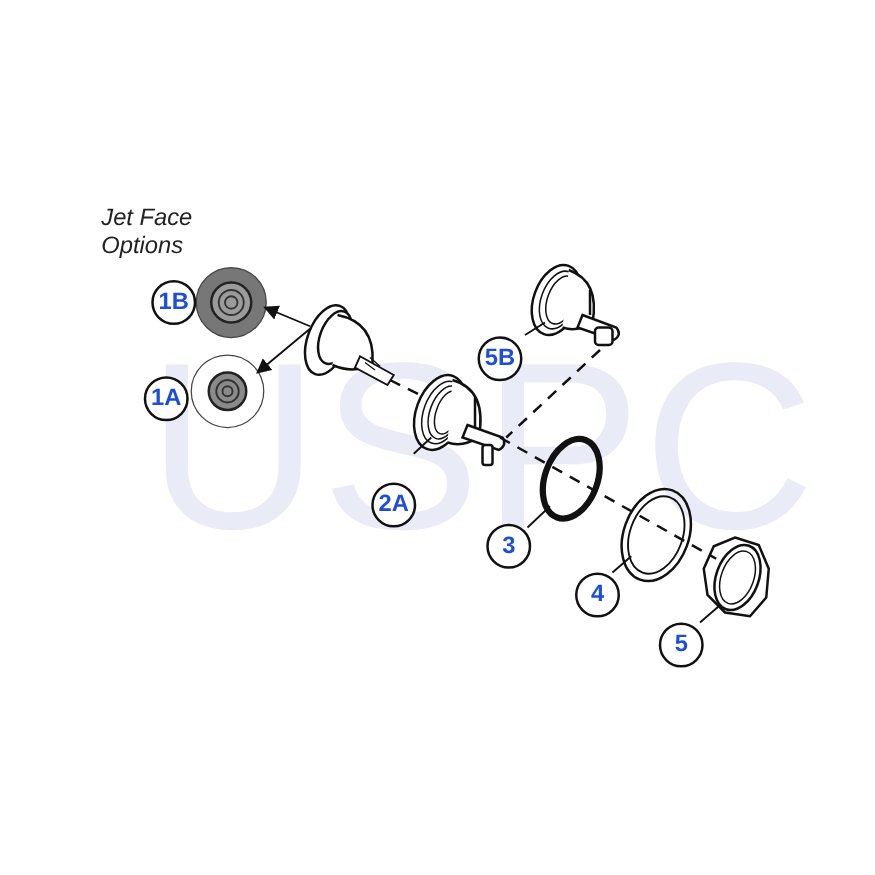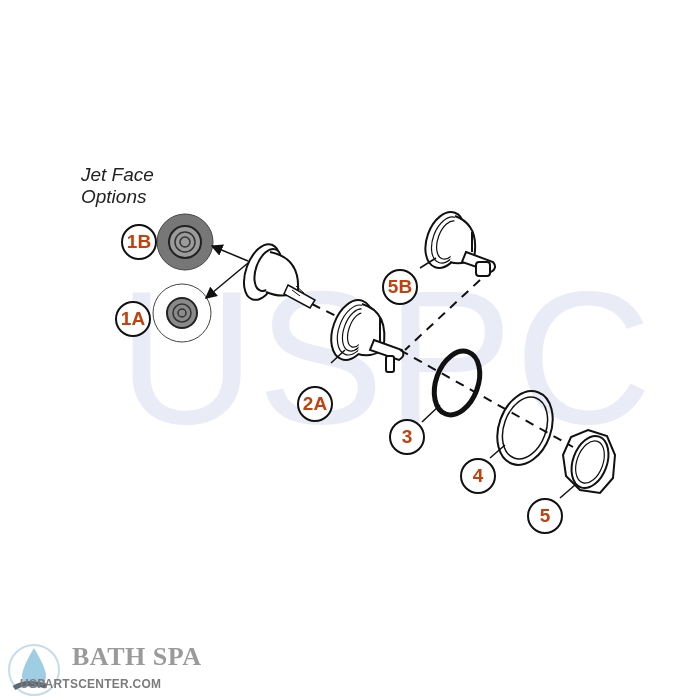--- a/index.html
+++ b/index.html
@@ -15,21 +15,21 @@
     }
     .title span { display: block; }
     .watermark {
       position: absolute; left: 118px; top: 262px; font-family: "Liberation Sans", sans-serif;
       font-size: 190px; letter-spacing: 2px; color: #e9ecf7; font-weight: 400; line-height: 190px;
       pointer-events: none;
     }
     .callout {
       position: absolute; width: 36px; height: 36px; border: 2px solid #111; border-radius: 50%;
       background: #fff; display: flex; align-items: center; justify-content: center;
-      font-family: "Liberation Sans", sans-serif; font-weight: 700; font-size: 19px; color: #c2410c;
+      font-family: "Liberation Sans", sans-serif; font-weight: 700; font-size: 19px; color: #1d4ed8;
       box-sizing: border-box;
     }
     .logo { position: absolute; left: 6px; top: 640px; width: 240px; height: 56px; }
     .logo-brand {
       position: absolute; left: 66px; top: 2px; font-family: "Liberation Serif", serif; font-size: 26px;
       font-weight: 700; color: #9a9a9a; letter-spacing: 0.5px;
     }
     .logo-site {
       position: absolute; left: 14px; top: 36px; font-family: "Liberation Sans", sans-serif; font-size: 13px;
       font-weight: 700; color: #7b7b7b; letter-spacing: 0.3px; transform: scaleX(0.92); transform-origin: left;
@@ -133,23 +133,14 @@
   </svg>
 
   <div class="callout" style="left:121px;top:224px;">1B</div>
   <div class="callout" style="left:115px;top:301px;">1A</div>
   <div class="callout" style="left:382px;top:269px;">5B</div>
   <div class="callout" style="left:297px;top:386px;">2A</div>
   <div class="callout" style="left:389px;top:419px;">3</div>
   <div class="callout" style="left:460px;top:458px;">4</div>
   <div class="callout" style="left:527px;top:498px;">5</div>
 
-  <div class="logo">
-    <svg class="logo-drop" width="60" height="56">
-      <circle cx="28" cy="30" r="25" fill="none" stroke="#c6dde8" stroke-width="2"></circle>
-      <path d="M28 8 Q40 28 40 36 A12 12 0 0 1 16 36 Q16 28 28 8 Z" fill="#9fcde3"></path>
-      <path d="M8 48 Q20 40 40 46" stroke="#5b6a74" stroke-width="5" fill="none"></path>
-    </svg>
-    <div class="logo-brand">BATH SPA</div>
-    <div class="logo-site">USPARTSCENTER.COM</div>
-  </div>
 
 </div>
 
 </body></html>

